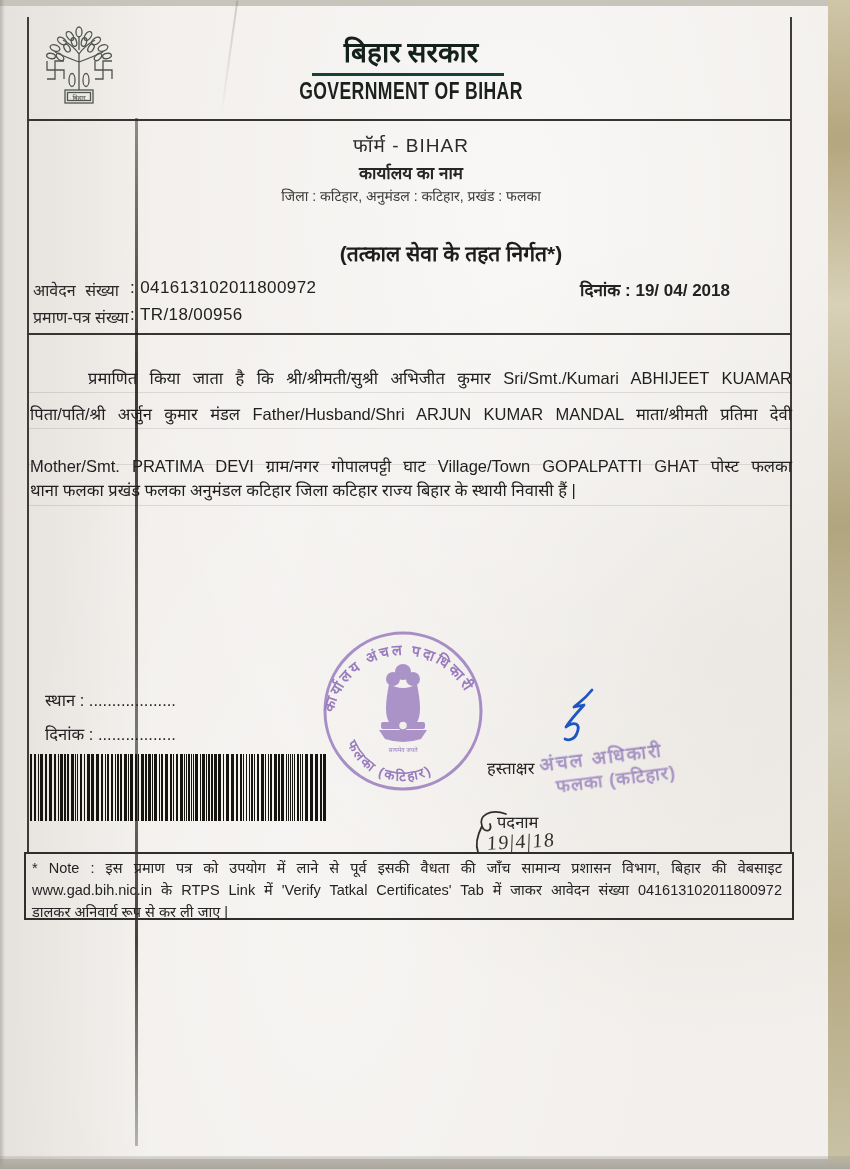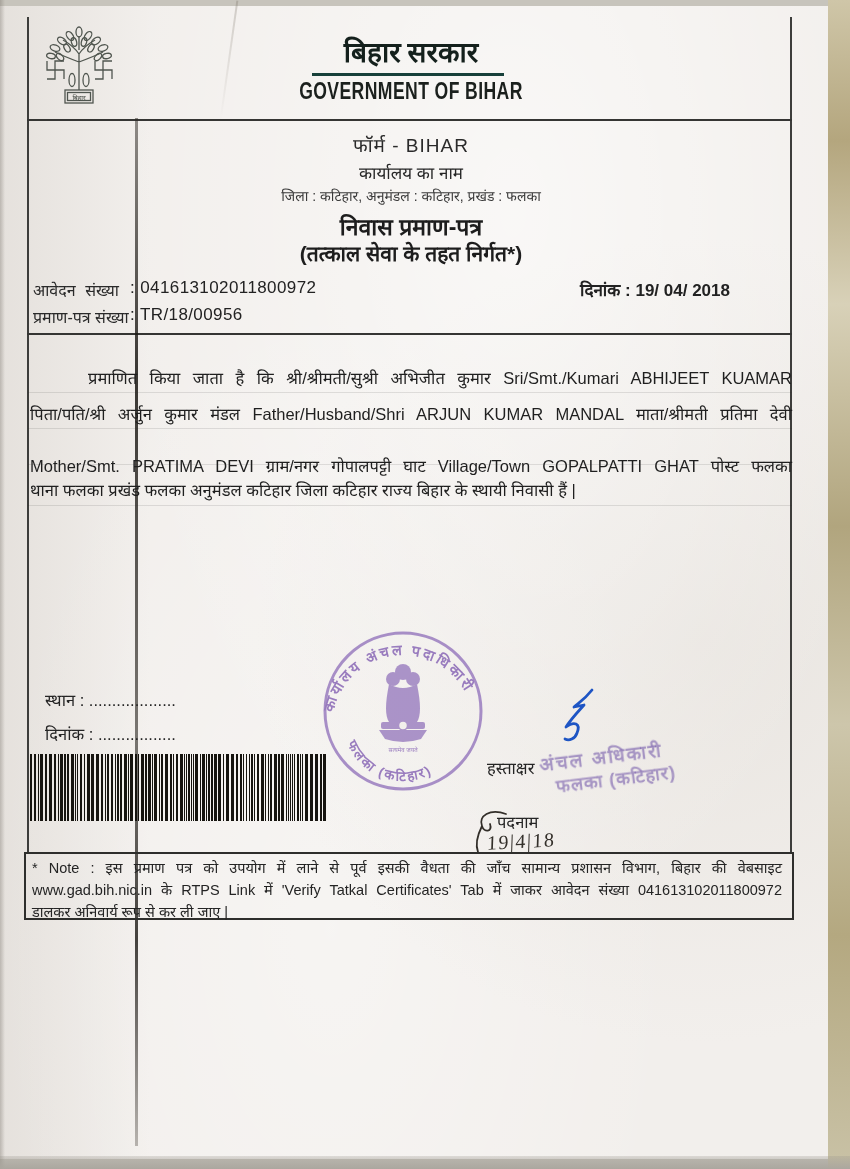--- a/index.html
+++ b/index.html
@@ -19,24 +19,24 @@
   .bottom-edge{position:absolute;left:0;top:1156px;width:850px;height:13px;background:linear-gradient(180deg,rgba(150,146,138,.25),#aba79f);}
   .fold{position:absolute;left:135px;top:118px;width:3px;height:1028px;
         background:linear-gradient(180deg,rgba(45,40,34,.5),rgba(25,22,18,.85) 25%,rgba(40,36,30,.6) 60%,rgba(25,22,18,.8) 80%,rgba(70,64,56,.35));}
   .vborder{position:absolute;width:1.5px;background:#3d3d3b;}
   .hline{position:absolute;height:1.6px;background:#353533;}
   .ctr{position:absolute;left:30px;width:762px;text-align:center;}
   .title-hi{top:32px;font-family:"Liberation Serif","DejaVu Serif",serif;font-size:28px;font-weight:bold;color:#14201c;}
   .title-underline{position:absolute;left:312px;top:73px;width:192px;height:2.6px;background:#17403a;}
   .title-en{top:78px;font-size:22px;font-weight:bold;color:#1b201d;transform:scaleX(.8) scaleY(1.08);letter-spacing:.5px;}
   .form-no{top:132px;font-size:19px;color:#2a2a2a;letter-spacing:1px;}
-  .office-h{top:161px;font-size:17px;font-weight:normal;color:#262626;}
+  .office-h{top:161px;font-size:17px;font-weight:bold;color:#262626;}
   .office-d{top:186px;font-size:14px;color:#3a3a3a;}
   .cert-title{top:210px;font-size:23px;font-weight:bold;color:#1d1d1d;}
-  .cert-sub{top:239px;font-size:21px;font-weight:bold;color:#1d1d1d;}
+  .cert-sub{top:239px;font-size:21px;font-weight:bold;color:#1d1d1d;margin-left:40px;}
   .meta-label{position:absolute;left:33px;font-size:16px;color:#2a2a2a;}
   .meta-value{position:absolute;left:130px;font-size:17px;letter-spacing:.4px;color:#222;}
   .meta-date{position:absolute;left:580px;top:278px;font-size:17px;font-weight:bold;color:#222;}
   .bodyline{position:absolute;left:30px;width:762px;font-size:16.5px;color:#1f1f1f;
             text-align:justify;text-align-last:justify;white-space:normal;}
   .bodyline.last{text-align:left;text-align-last:left;}
   .rule{position:absolute;left:28px;width:764px;height:1px;background:rgba(40,40,40,.12);}
   .plain{position:absolute;font-size:16.5px;color:#252525;}
   .seal{position:absolute;left:318px;top:626px;opacity:.88;filter:blur(.3px);}
   .barcode{position:absolute;left:30px;top:754px;width:302px;height:67px;display:flex;align-items:stretch;}
@@ -99,21 +99,20 @@
     <text x="36" y="73.5" font-size="6.5" text-anchor="middle" fill="#3f463f">बिहार</text>
   </svg>
 
   <div class="ctr title-hi">बिहार सरकार</div>
   <div class="title-underline"></div>
   <div class="ctr title-en">GOVERNMENT OF BIHAR</div>
 
   <div class="ctr form-no">फॉर्म - BIHAR</div>
   <div class="ctr office-h">कार्यालय का नाम</div>
   <div class="ctr office-d">जिला : कटिहार, अनुमंडल : कटिहार, प्रखंड : फलका</div>
-  <div class="ctr cert-title">निवास प्रमाण-पत्र</div>
   <div class="ctr cert-sub">(तत्काल सेवा के तहत निर्गत*)</div>
 
   <div class="meta-label" style="top:279px;font-family:Liberation Mono, monospace;">आवेदन संख्या</div>
   <div class="meta-value" style="top:278px;">:  041613102011800972</div>
   <div class="meta-date">दिनांक : 19/ 04/ 2018</div>
   <div class="meta-label" style="top:306px;">प्रमाण-पत्र संख्या</div>
   <div class="meta-value" style="top:305px;">:  TR/18/00956</div>
 
   <div class="bodyline" style="top:366px;padding-left:58px;width:704px;">प्रमाणित किया जाता है कि श्री/श्रीमती/सुश्री अभिजीत कुमार Sri/Smt./Kumari ABHIJEET KUAMAR</div>
   <div class="bodyline" style="top:402px;">पिता/पति/श्री अर्जुन कुमार मंडल Father/Husband/Shri ARJUN KUMAR MANDAL माता/श्रीमती प्रतिमा देवी</div>

